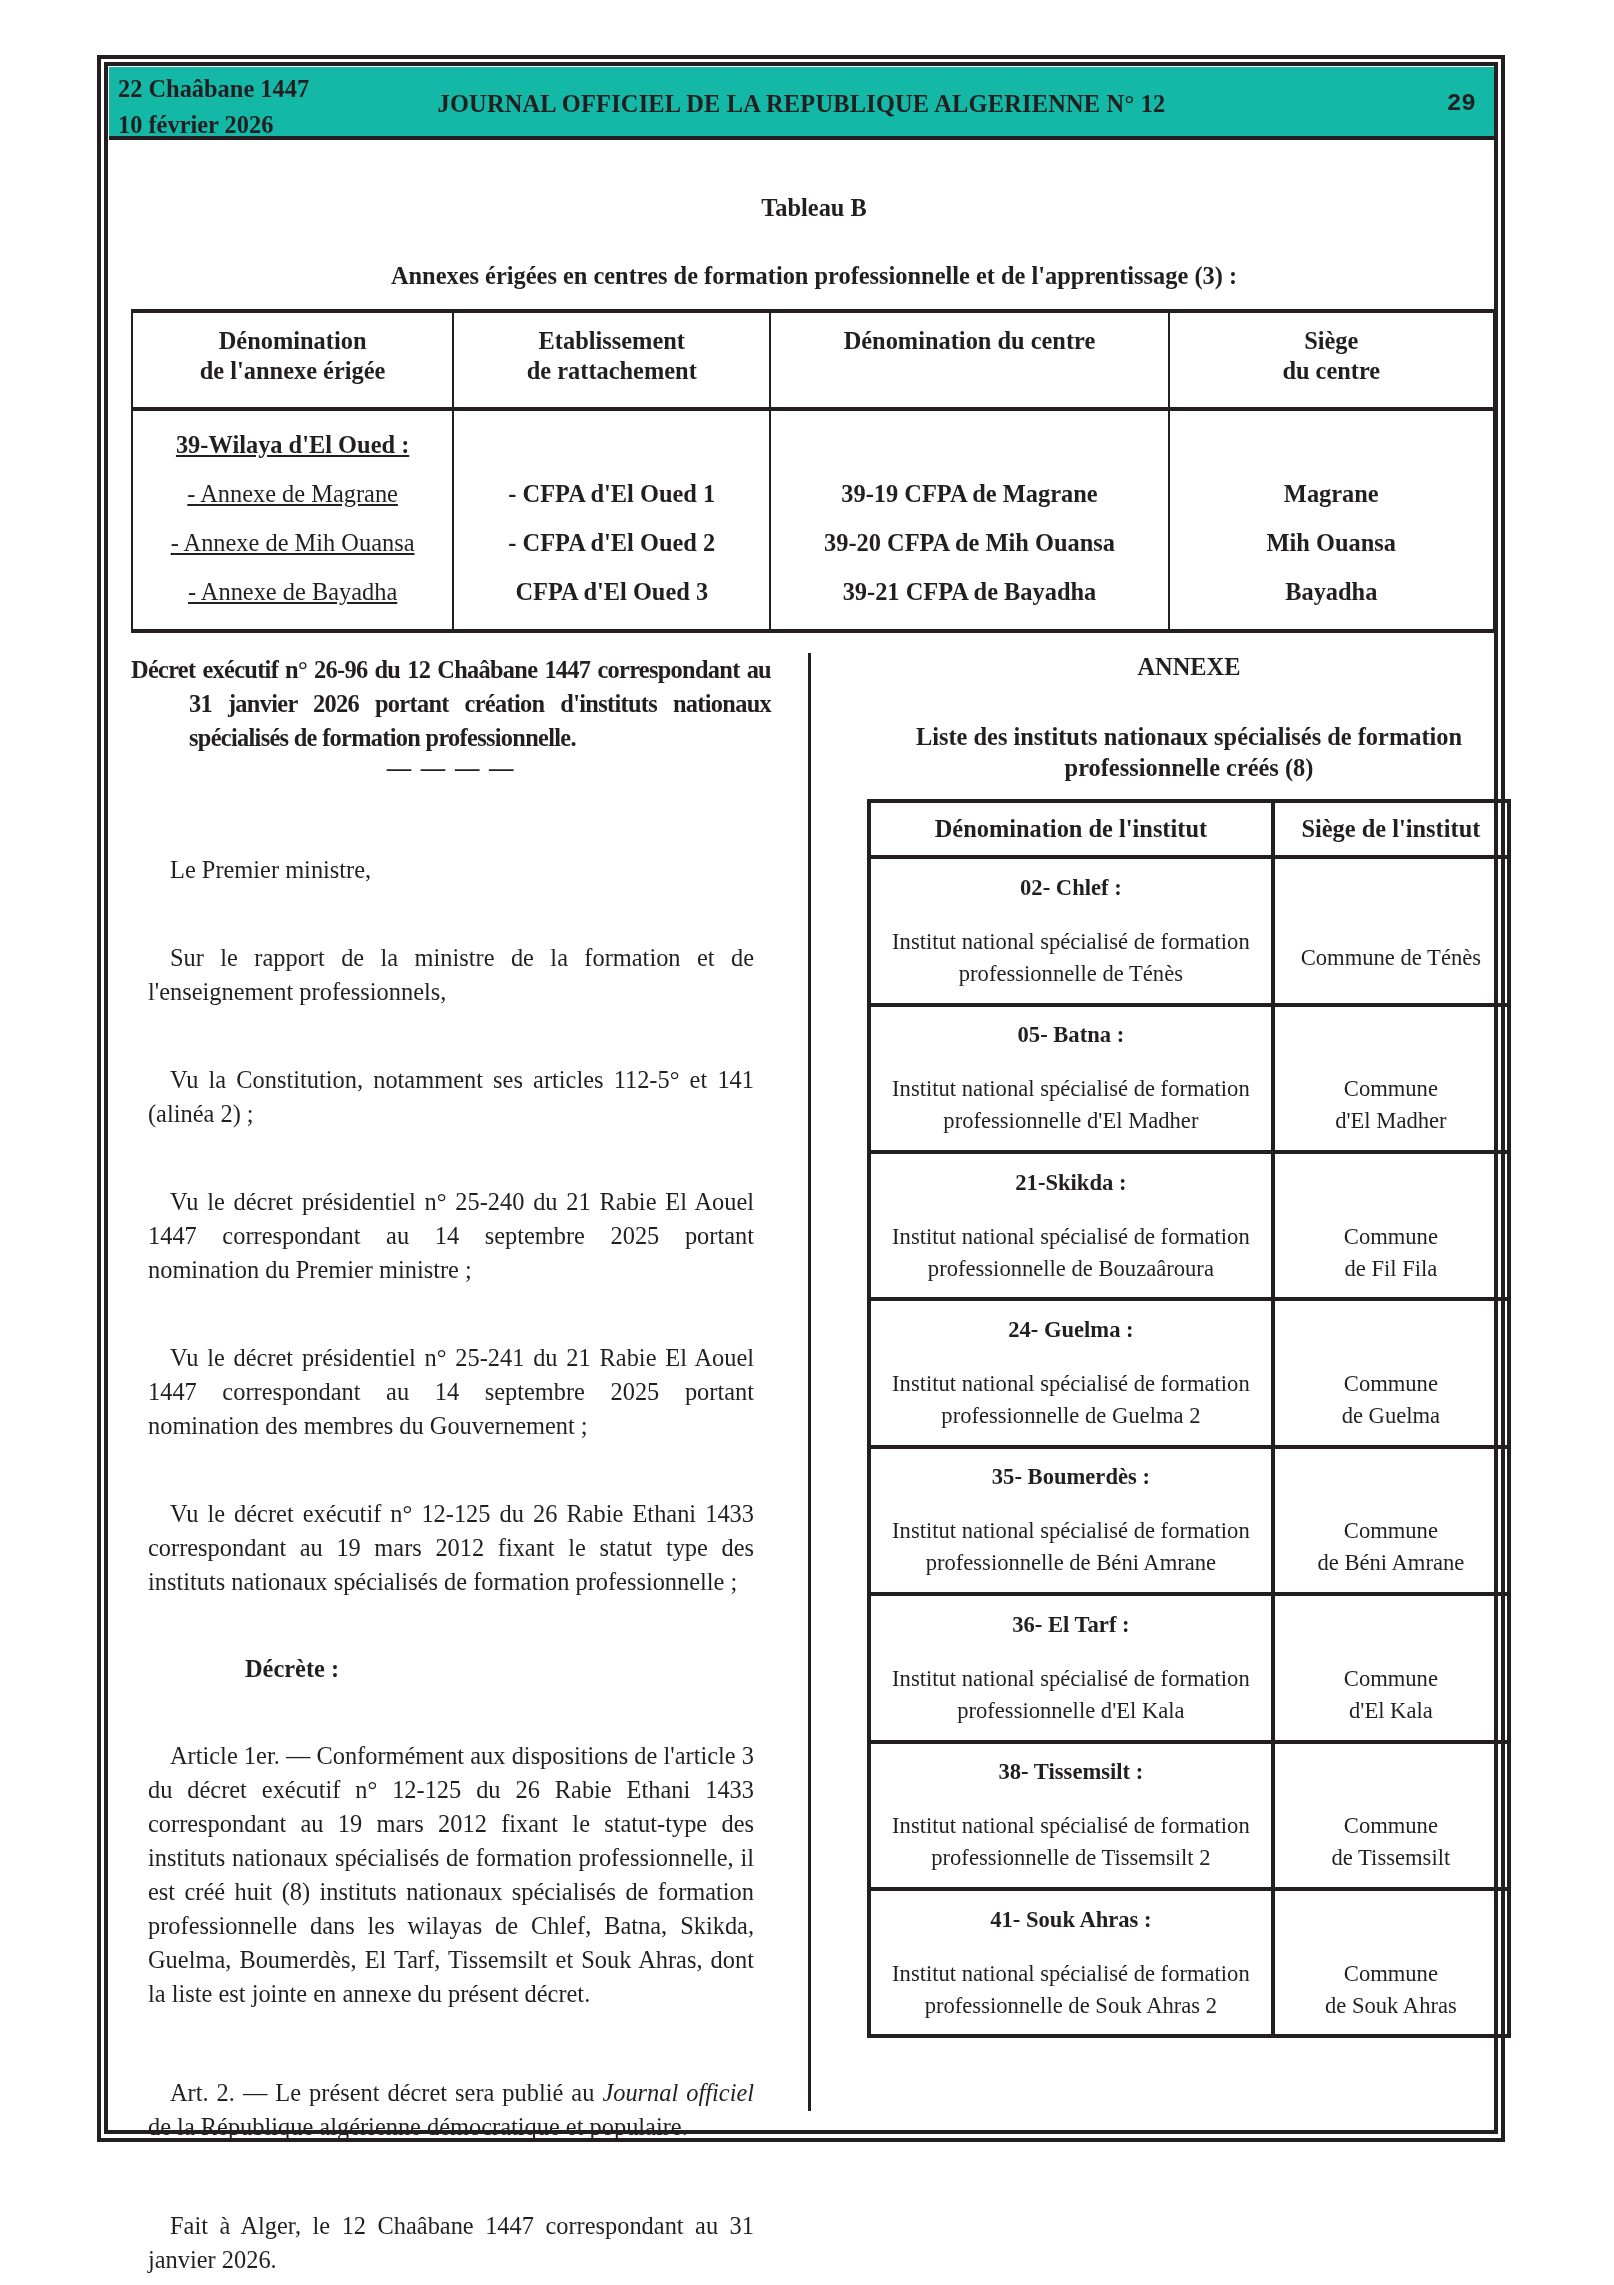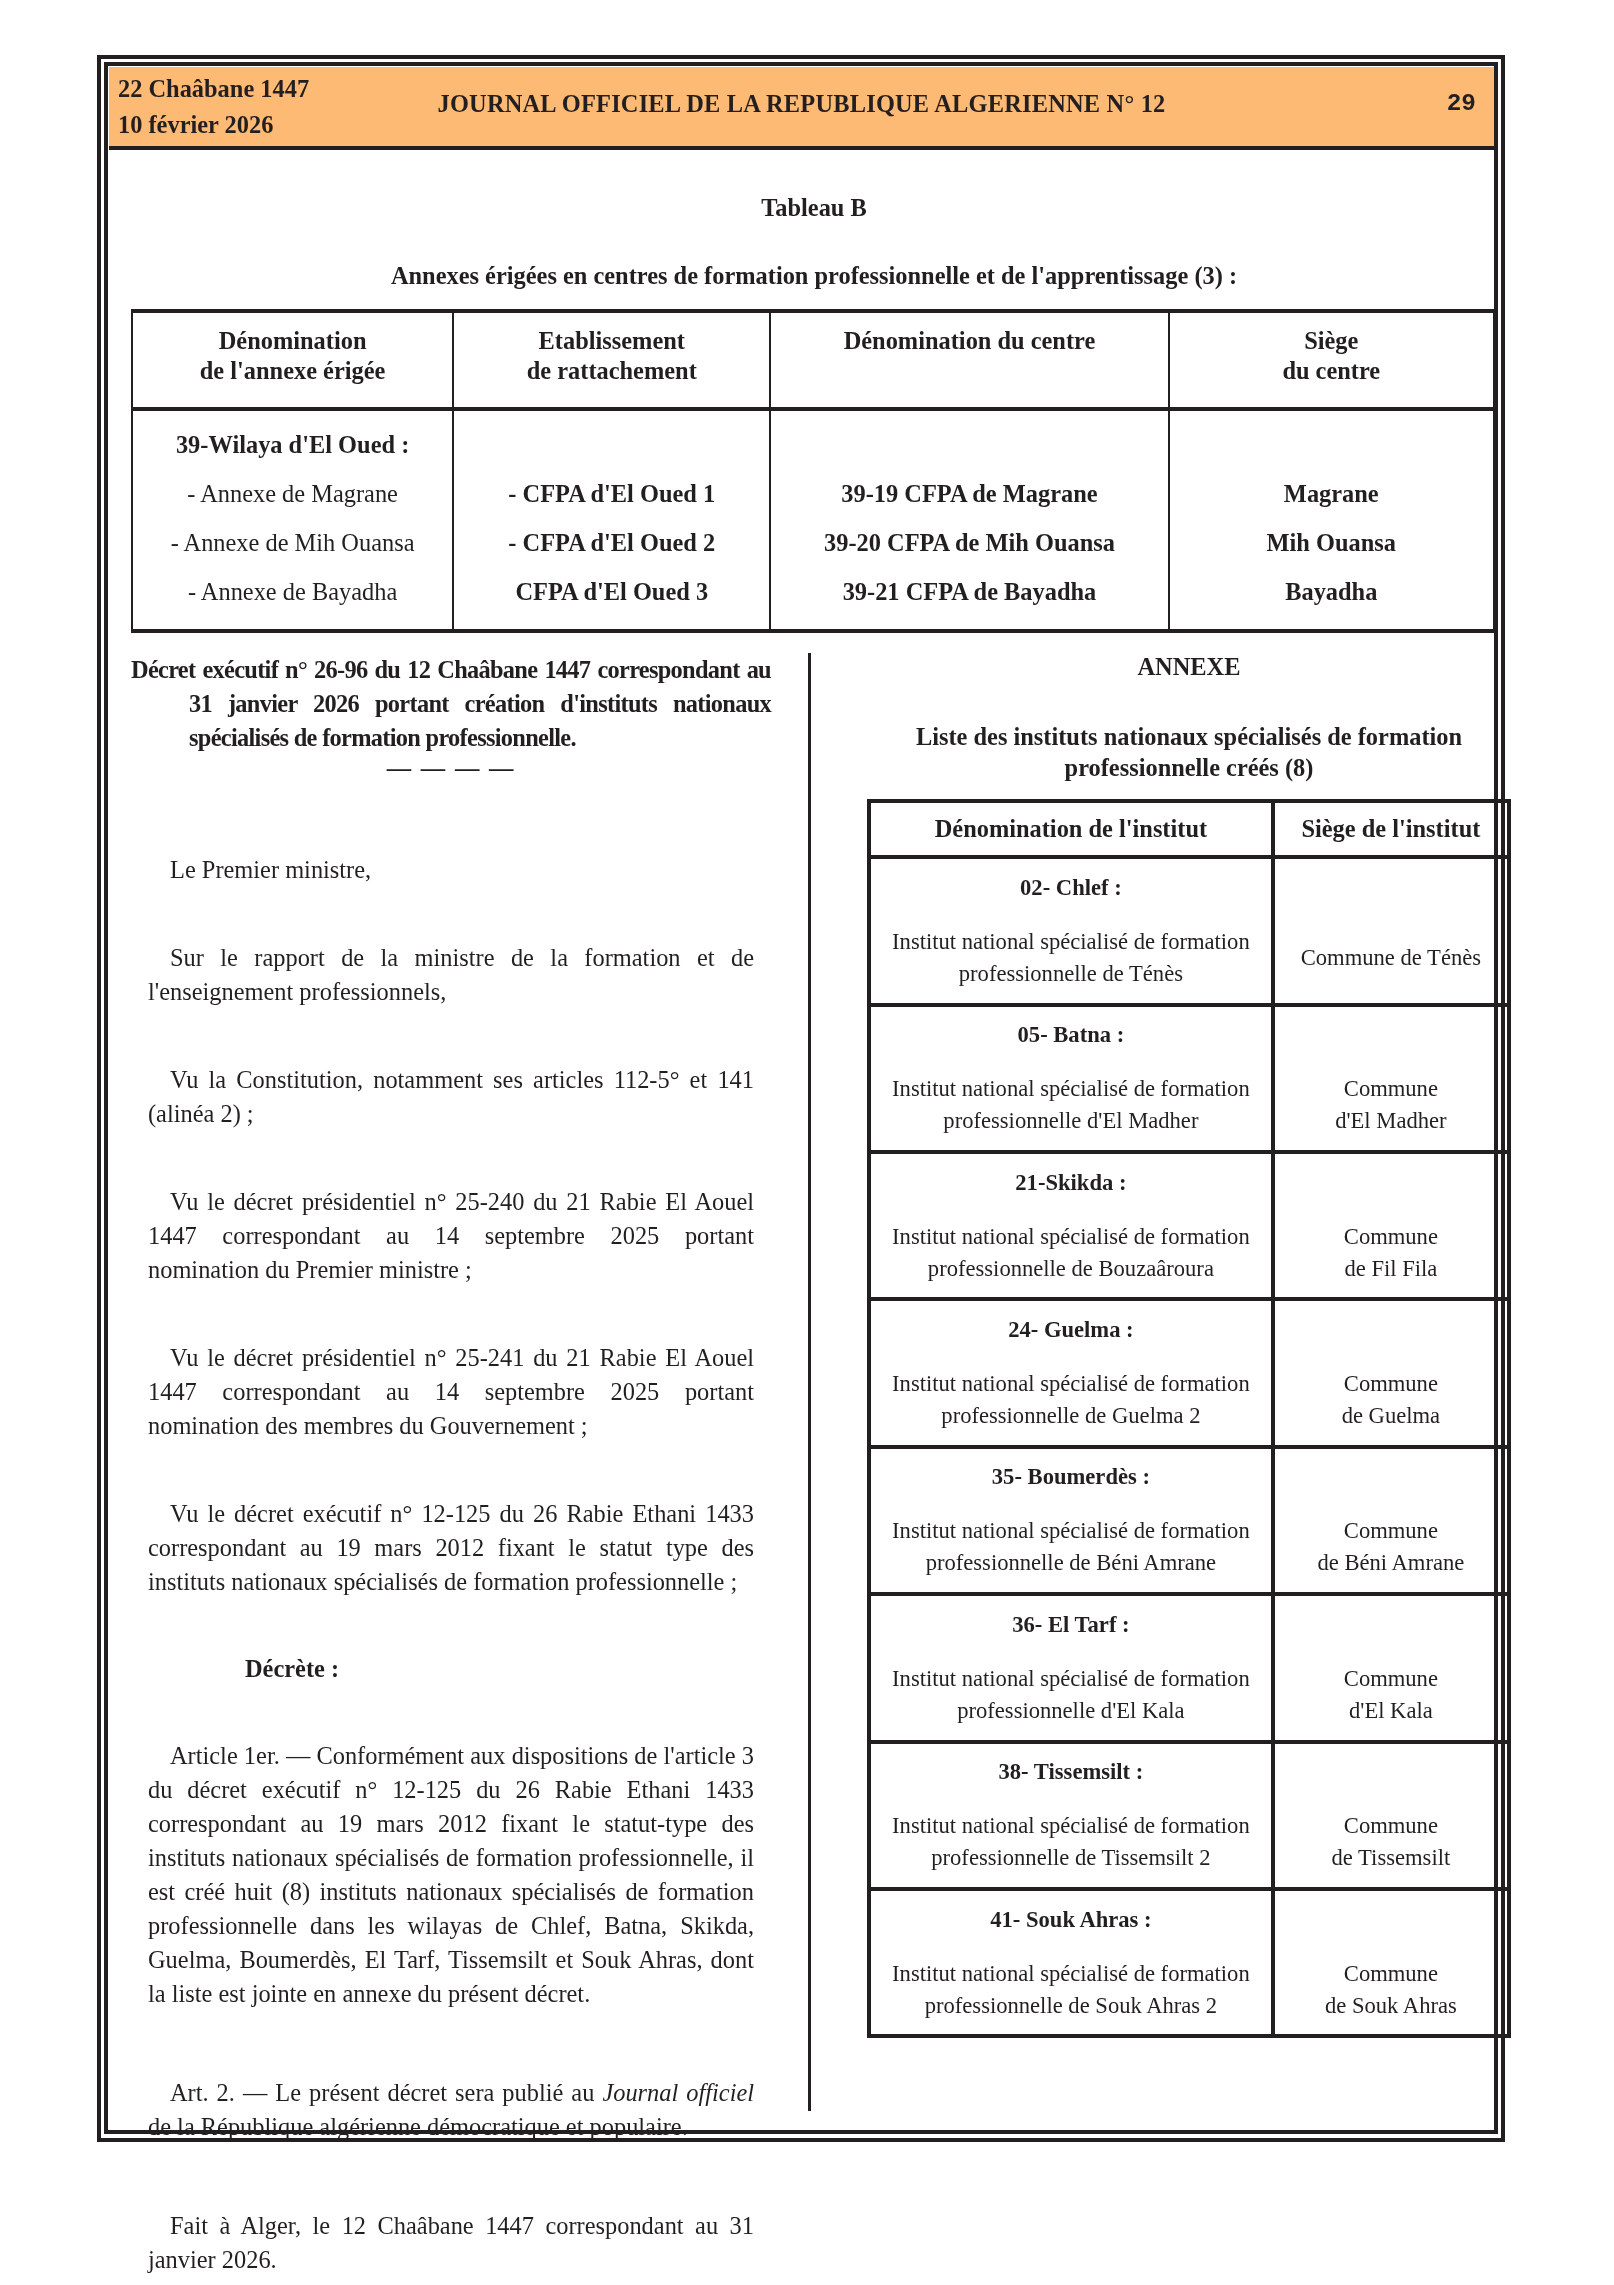--- a/index.html
+++ b/index.html
@@ -1,33 +1,33 @@
 <!DOCTYPE html>
 <html style="font-size:14.5px"><head>
 <meta charset="utf-8">
 <style>
   html, body { margin: 0; padding: 0; background: #ffffff; }
   body { width: 1615px; height: 2285px; position: relative; font-family: "Liberation Serif", "DejaVu Serif", serif; color: #231f20; }
   .outer-frame { position: absolute; left: 97px; top: 55px; width: 1408px; height: 2087px; border: 4.5px solid #231f20; box-sizing: border-box; }
   .inner-frame { position: absolute; left: 104px; top: 62px; width: 1394px; height: 2072px; border: 4.5px solid #231f20; box-sizing: border-box; }
-  .header { position: absolute; left: 109px; top: 67px; width: 1385px; height: 83px; background: #fdba74; border-bottom: 4.5px solid #231f20; box-sizing: border-box; }
+  .header { position: absolute; left: 109px; top: 67px; width: 1385px; height: 73px; background: #14b8a6; border-bottom: 4.5px solid #231f20; box-sizing: border-box; }
   .header .date { position: absolute; left: 9px; top: 3.6px; font-weight: bold; font-size: 24.4px; line-height: 36px; }
   .header .journal { position: absolute; left: 0; right: 0; top: 22.6px; text-align: center; font-weight: bold; font-size: 24.4px; letter-spacing: 0.2px; }
   .header .page-num { position: absolute; right: 18px; top: 22.6px; font-weight: bold; font-size: 24.4px; font-family: Liberation Mono, monospace; }
 
   .center-title { position: absolute; left: 131px; width: 1366px; text-align: center; font-weight: bold; font-size: 24.4px; }
 
   table { border-collapse: collapse; position: absolute; }
   .tblB { left: 131px; top: 309px; width: 1364px; }
   .tblB th, .tblB td { border-left: 2.7px solid #231f20; border-right: 2.7px solid #231f20; text-align: center; font-size: 24.4px; vertical-align: top; }
   .tblB thead tr { border-top: 4.5px solid #231f20; border-bottom: 4.5px solid #231f20; }
   .tblB th { font-weight: bold; padding: 12.7px 3.6px 7.2px 3.6px; line-height: 30px; height: 74px; }
   .tblB tbody tr:last-child { border-bottom: 4.5px solid #231f20; }
   .tblB td { padding: 0 3.6px; line-height: 49px; }
-  .tblB td.first { padding-top: 9px; }
+  .tblB td.first { padding-top: 9px; text-decoration: underline; }
   .tblB tbody td.colcell { padding-top: 58px; padding-bottom: 12.7px; font-weight: bold; }
   .tblB .wilaya { font-weight: bold; }
 
   .col-left { position: absolute; left: 131px; top: 653px; width: 640px; font-size: 24.4px; line-height: 34px; }
   .col-divider { position: absolute; left: 808px; top: 653px; width: 2.7px; height: 1458px; background: #231f20; }
   .decree-title { font-weight: bold; text-align: justify; text-indent: -58px; padding-left: 58px; line-height: 34px; letter-spacing: -0.7px; }
   .dashes { text-align: center; font-weight: bold; margin-top: -3.6px; letter-spacing: 1.8px; }
   .para { text-align: justify; text-indent: 22px; margin: 17px; }
   .decrete { font-weight: bold; padding-left: 114px; }
   .signature { text-align: right; padding-right: 45px; }

